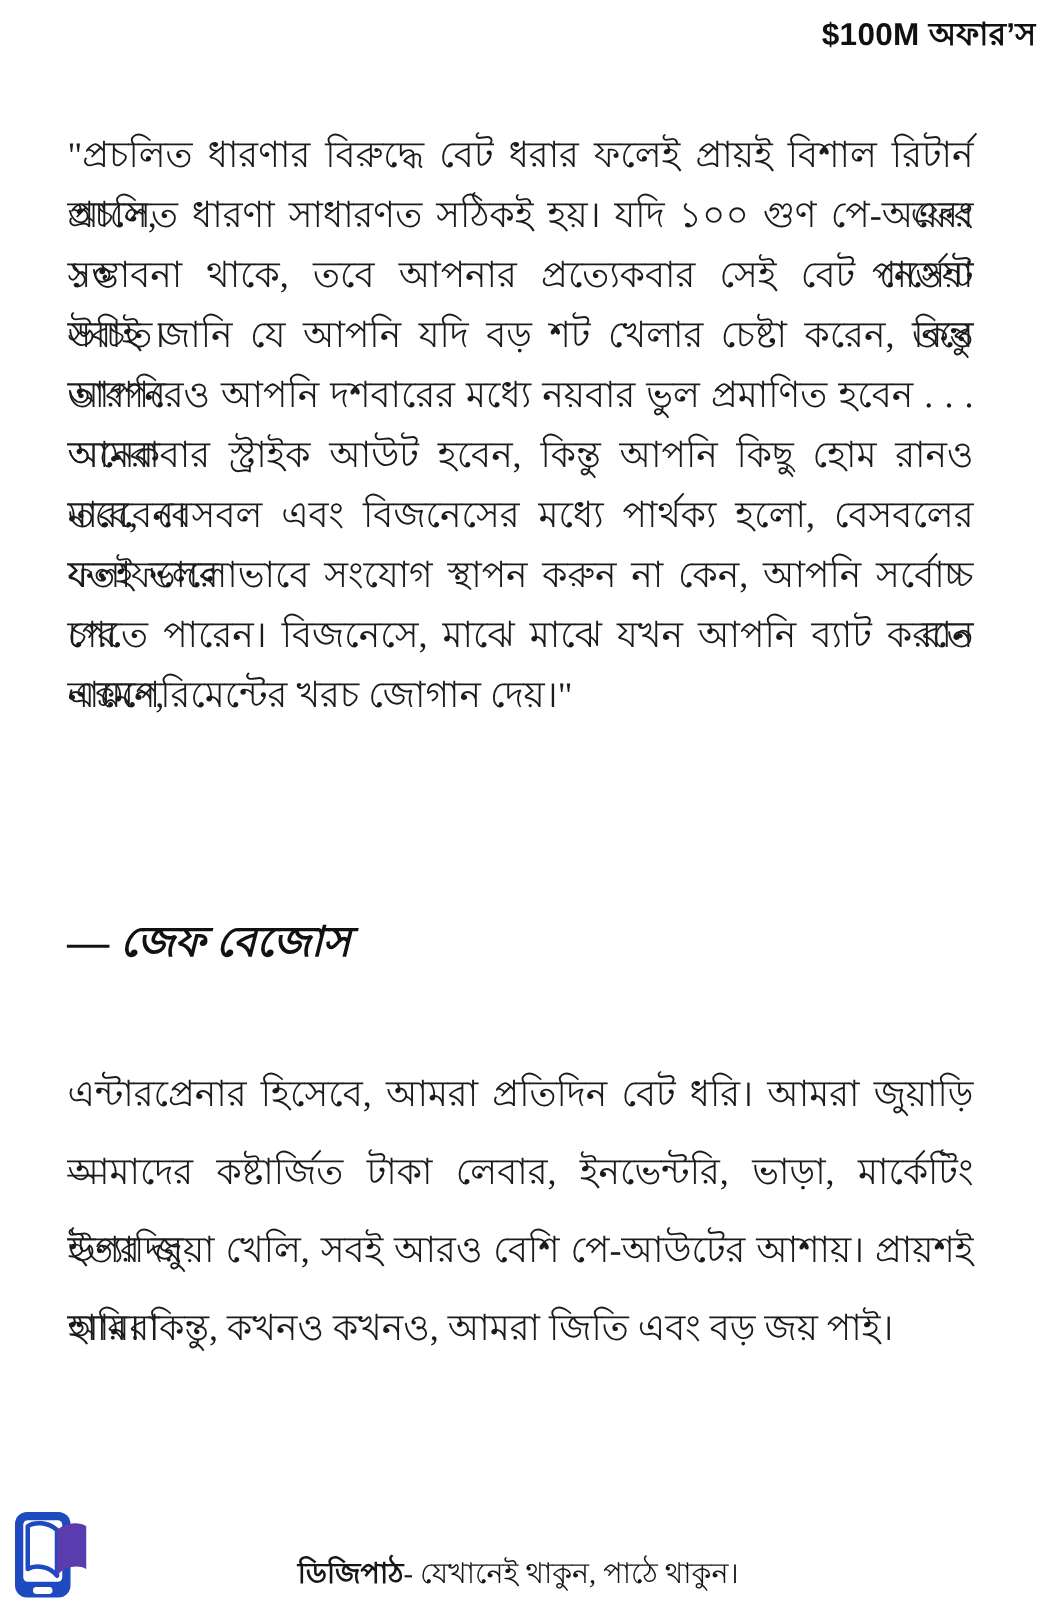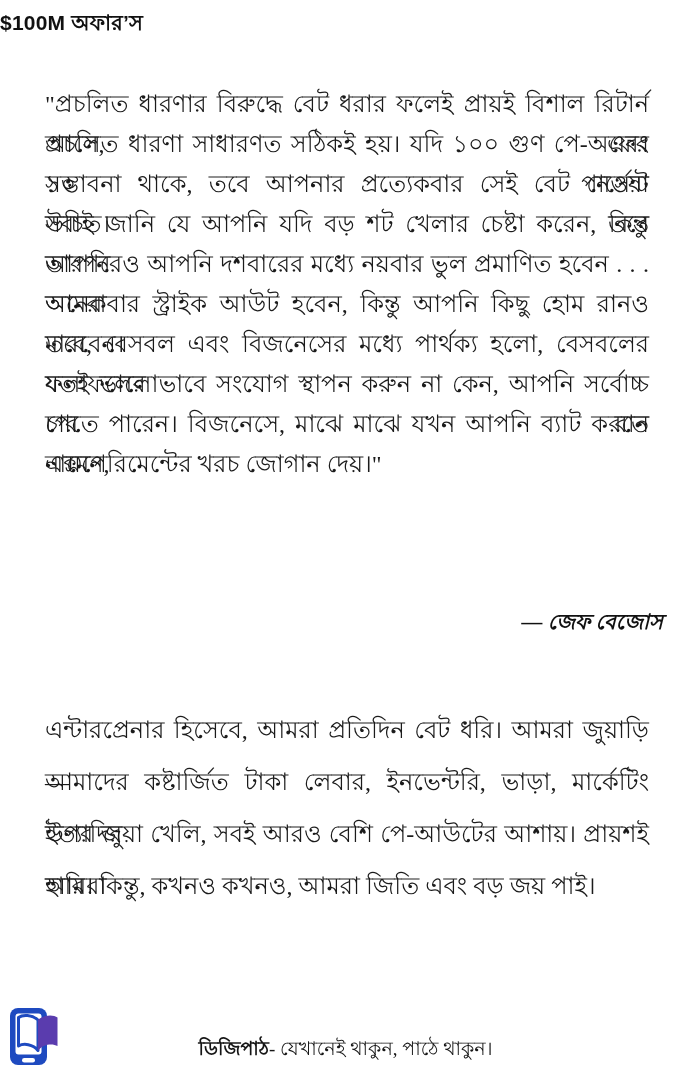--- a/index.html
+++ b/index.html
@@ -14,21 +14,21 @@
     background: #ffffff;
     color: #1b1b1b;
     font-family: "Liberation Serif", "DejaVu Serif", serif;
     overflow: hidden;
   }
   .title {
     position: absolute;
     top: 7px;
     left: 0;
     right: 0;
-    text-align: left;
+    text-align: right;
     font-family: "Liberation Sans", "DejaVu Sans", sans-serif;
     font-weight: 700;
     font-size: 21px;
     letter-spacing: 0.2px;
     color: #111111;
   }
   .quote {
     position: absolute;
     top: 84px;
     left: 45px;
@@ -42,25 +42,24 @@
     text-align-last: justify;
     white-space: normal;
   }
   .quote .line.last-line {
     text-align-last: left;
   }
   .attribution {
     position: absolute;
     top: 606px;
     left: 45px;
-    right: 28px;
-    text-align: right;
+    right: 46px;
     font-weight: 700;
     font-style: italic;
-    font-size: 21px;
+    font-size: 28px;
     color: #111111;
   }
   .body-para {
     position: absolute;
     top: 704px;
     left: 45px;
     right: 42px;
     font-size: 24px;
   }
   .body-para .line {

